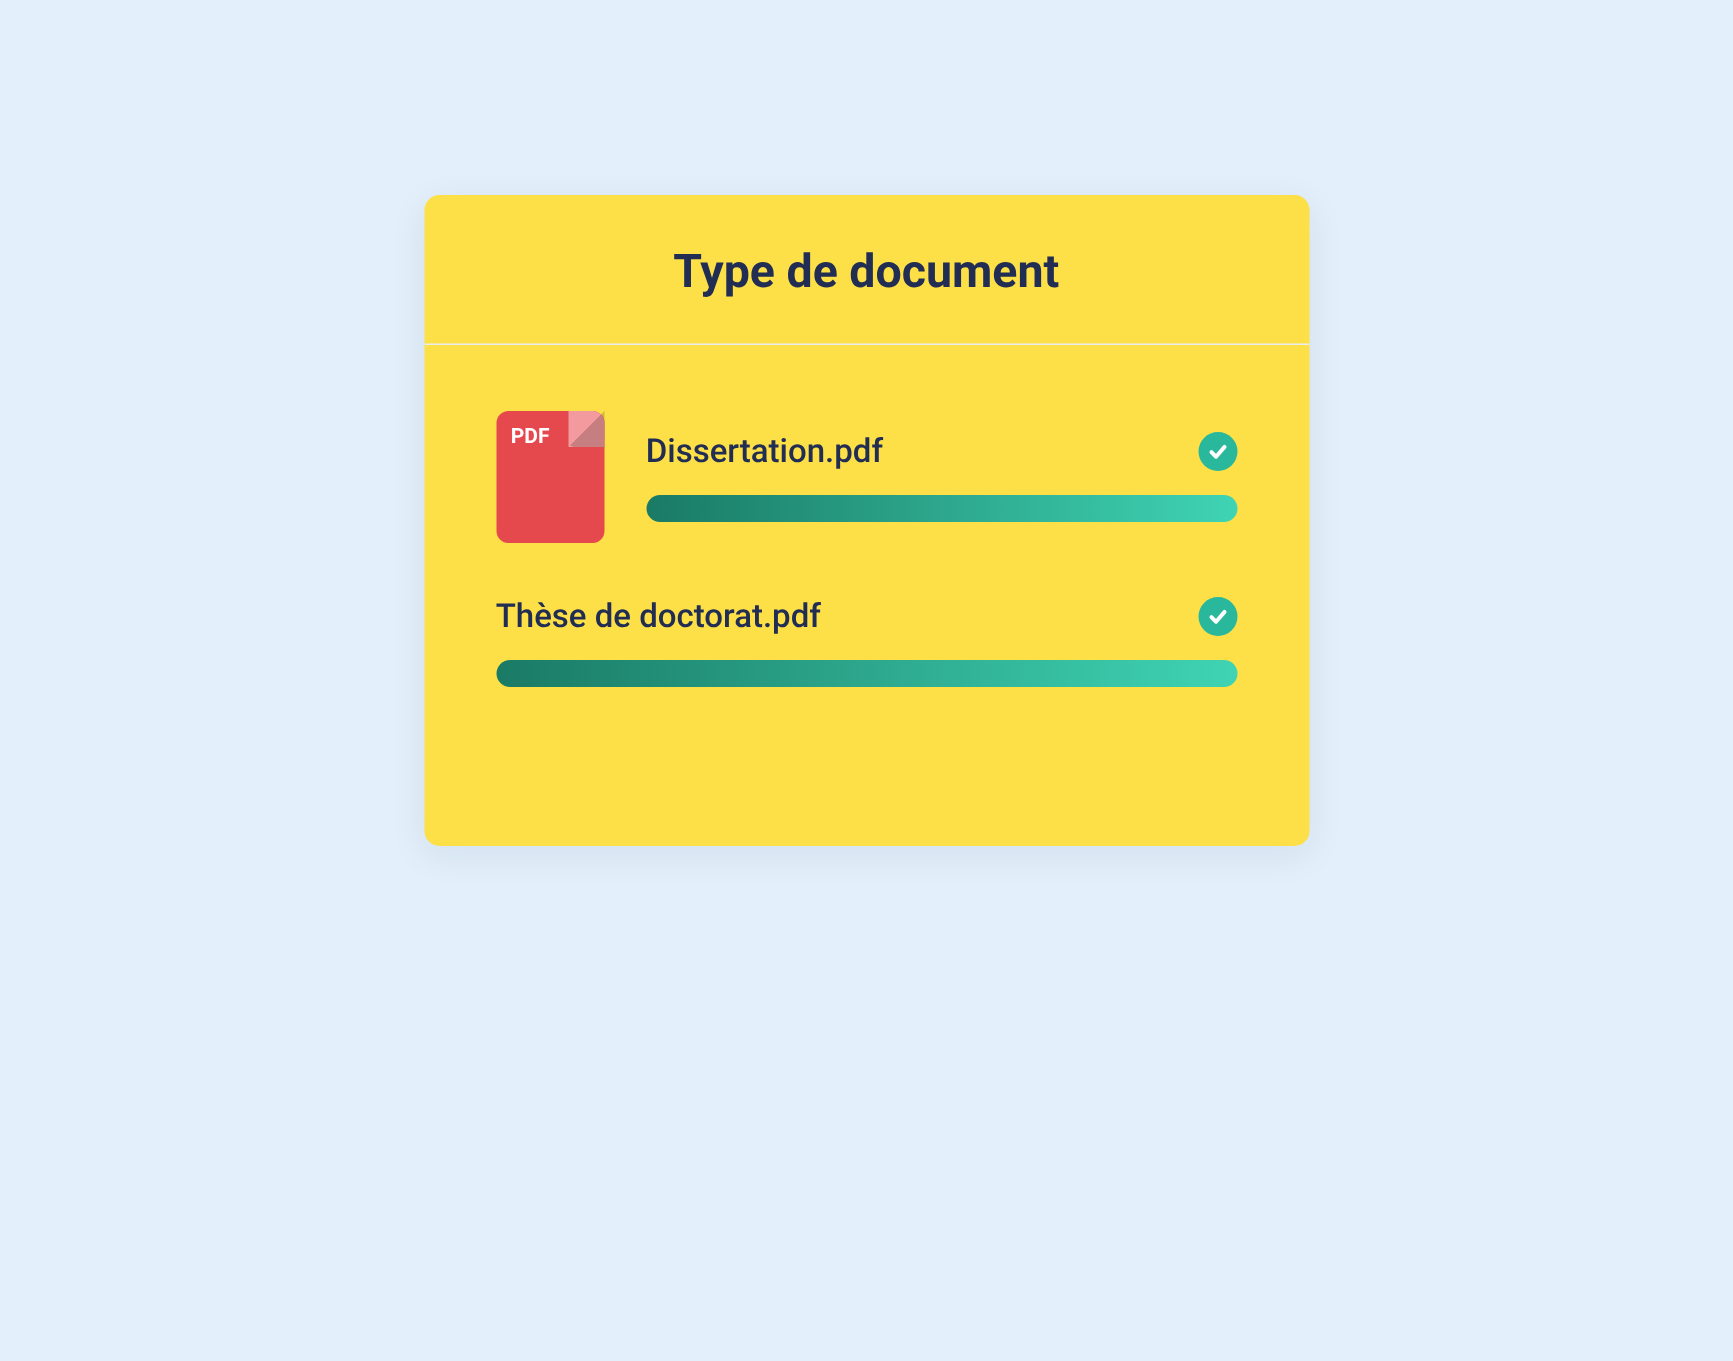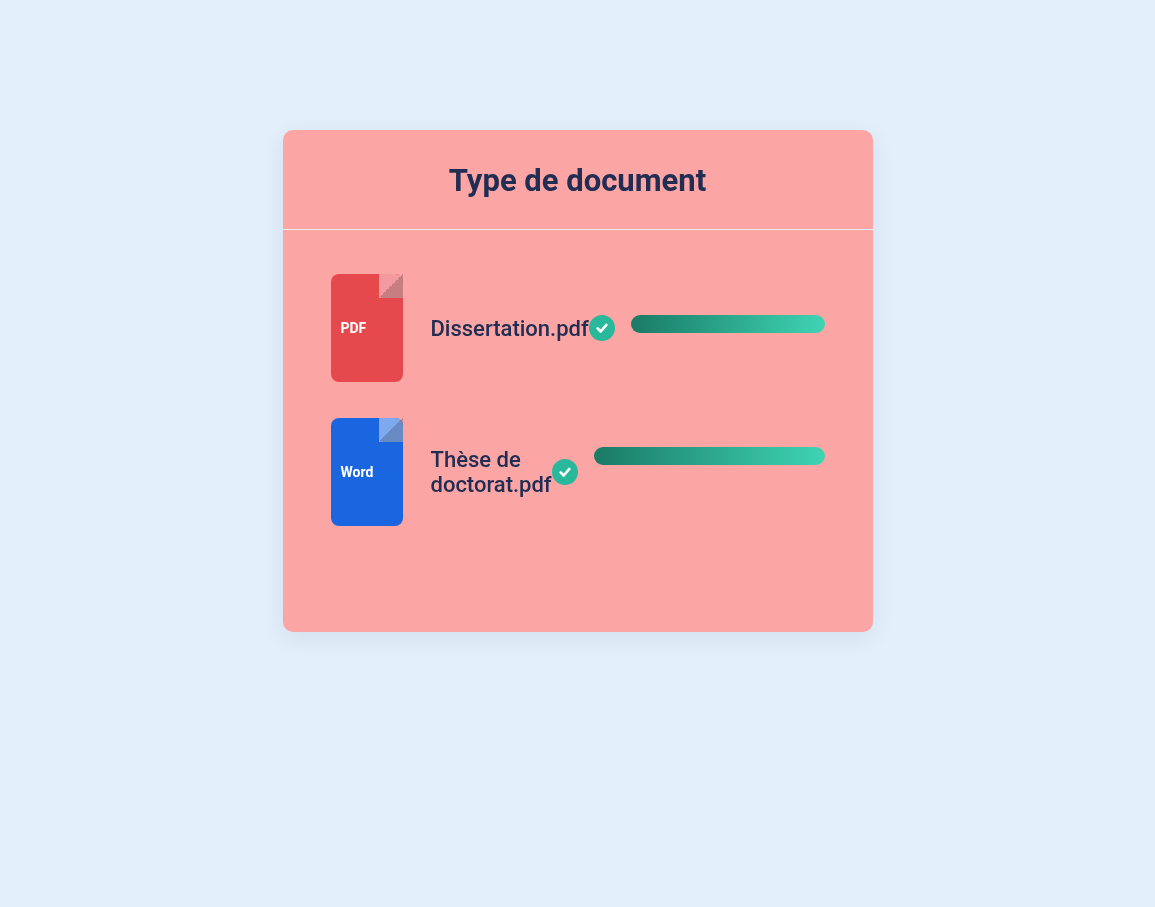--- a/index.html
+++ b/index.html
@@ -8,21 +8,21 @@
     height: 907px;
     background: #e3effa;
     font-family: -apple-system, BlinkMacSystemFont, "Segoe UI", Roboto, Helvetica, Arial, sans-serif;
     display: flex;
     align-items: flex-start;
     justify-content: center;
     padding-top: 130px;
   }
   .card {
     width: 590px;
-    background: #fca5a5;
+    background: #fde047;
     border-radius: 10px;
     box-shadow: 0 6px 24px rgba(30,58,100,0.08);
     overflow: hidden;
   }
   .card-header {
     padding: 32px 0 30px 0;
     text-align: center;
     border-bottom: 1px solid #e8edf2;
   }
   .card-title {
@@ -36,26 +36,26 @@
     flex-direction: column;
     gap: 36px;
   }
   .file-row {
     display: flex;
     align-items: center;
     gap: 28px;
   }
   .file-icon {
     width: 72px;
-    height: 108px;
+    height: 88px;
     border-radius: 8px;
     position: relative;
     flex-shrink: 0;
     display: flex;
-    align-items: center;
+    align-items: flex-start;
     padding: 10px 10px;
   }
   .file-icon .corner {
     position: absolute;
     top: 0;
     right: 0;
     width: 24px;
     height: 24px;
     border-top-right-radius: 8px;
   }
@@ -77,21 +77,21 @@
   }
   .icon-pdf { background: #e5484d; }
   .icon-pdf .corner { background: #f29a9d; }
   .icon-word { background: #1a66e0; }
   .icon-word .corner { background: #7fa9ef; }
   .icon-google { background: #f7c442; }
   .icon-google .corner { background: #fbe2a0; }
   .file-info {
     flex: 1;
     display: flex;
-    flex-direction: row;
+    flex-direction: column;
     gap: 16px;
   }
   .file-top {
     display: flex;
     align-items: center;
     justify-content: space-between;
   }
   .file-name {
     font-size: 22px;
     font-weight: 500;
@@ -144,24 +144,20 @@
             <svg viewBox="0 0 16 16">
                 <path d="M3 8.5 L6.5 12 L13 4.5"></path>
               </svg>
           </span>
         </div>
         <div class="progress"></div>
       </div>
     </div>
 
     <div class="file-row">
-      <div class="file-icon icon-word">
-        <span class="corner"></span>
-        <span class="file-icon-label">Word</span>
-      </div>
       <div class="file-info">
         <div class="file-top">
           <span class="file-name">Thèse de doctorat.pdf</span>
           <span class="check-badge">
             <svg viewBox="0 0 16 16">
                 <path d="M3 8.5 L6.5 12 L13 4.5"></path>
               </svg>
           </span>
         </div>
         <div class="progress"></div>

